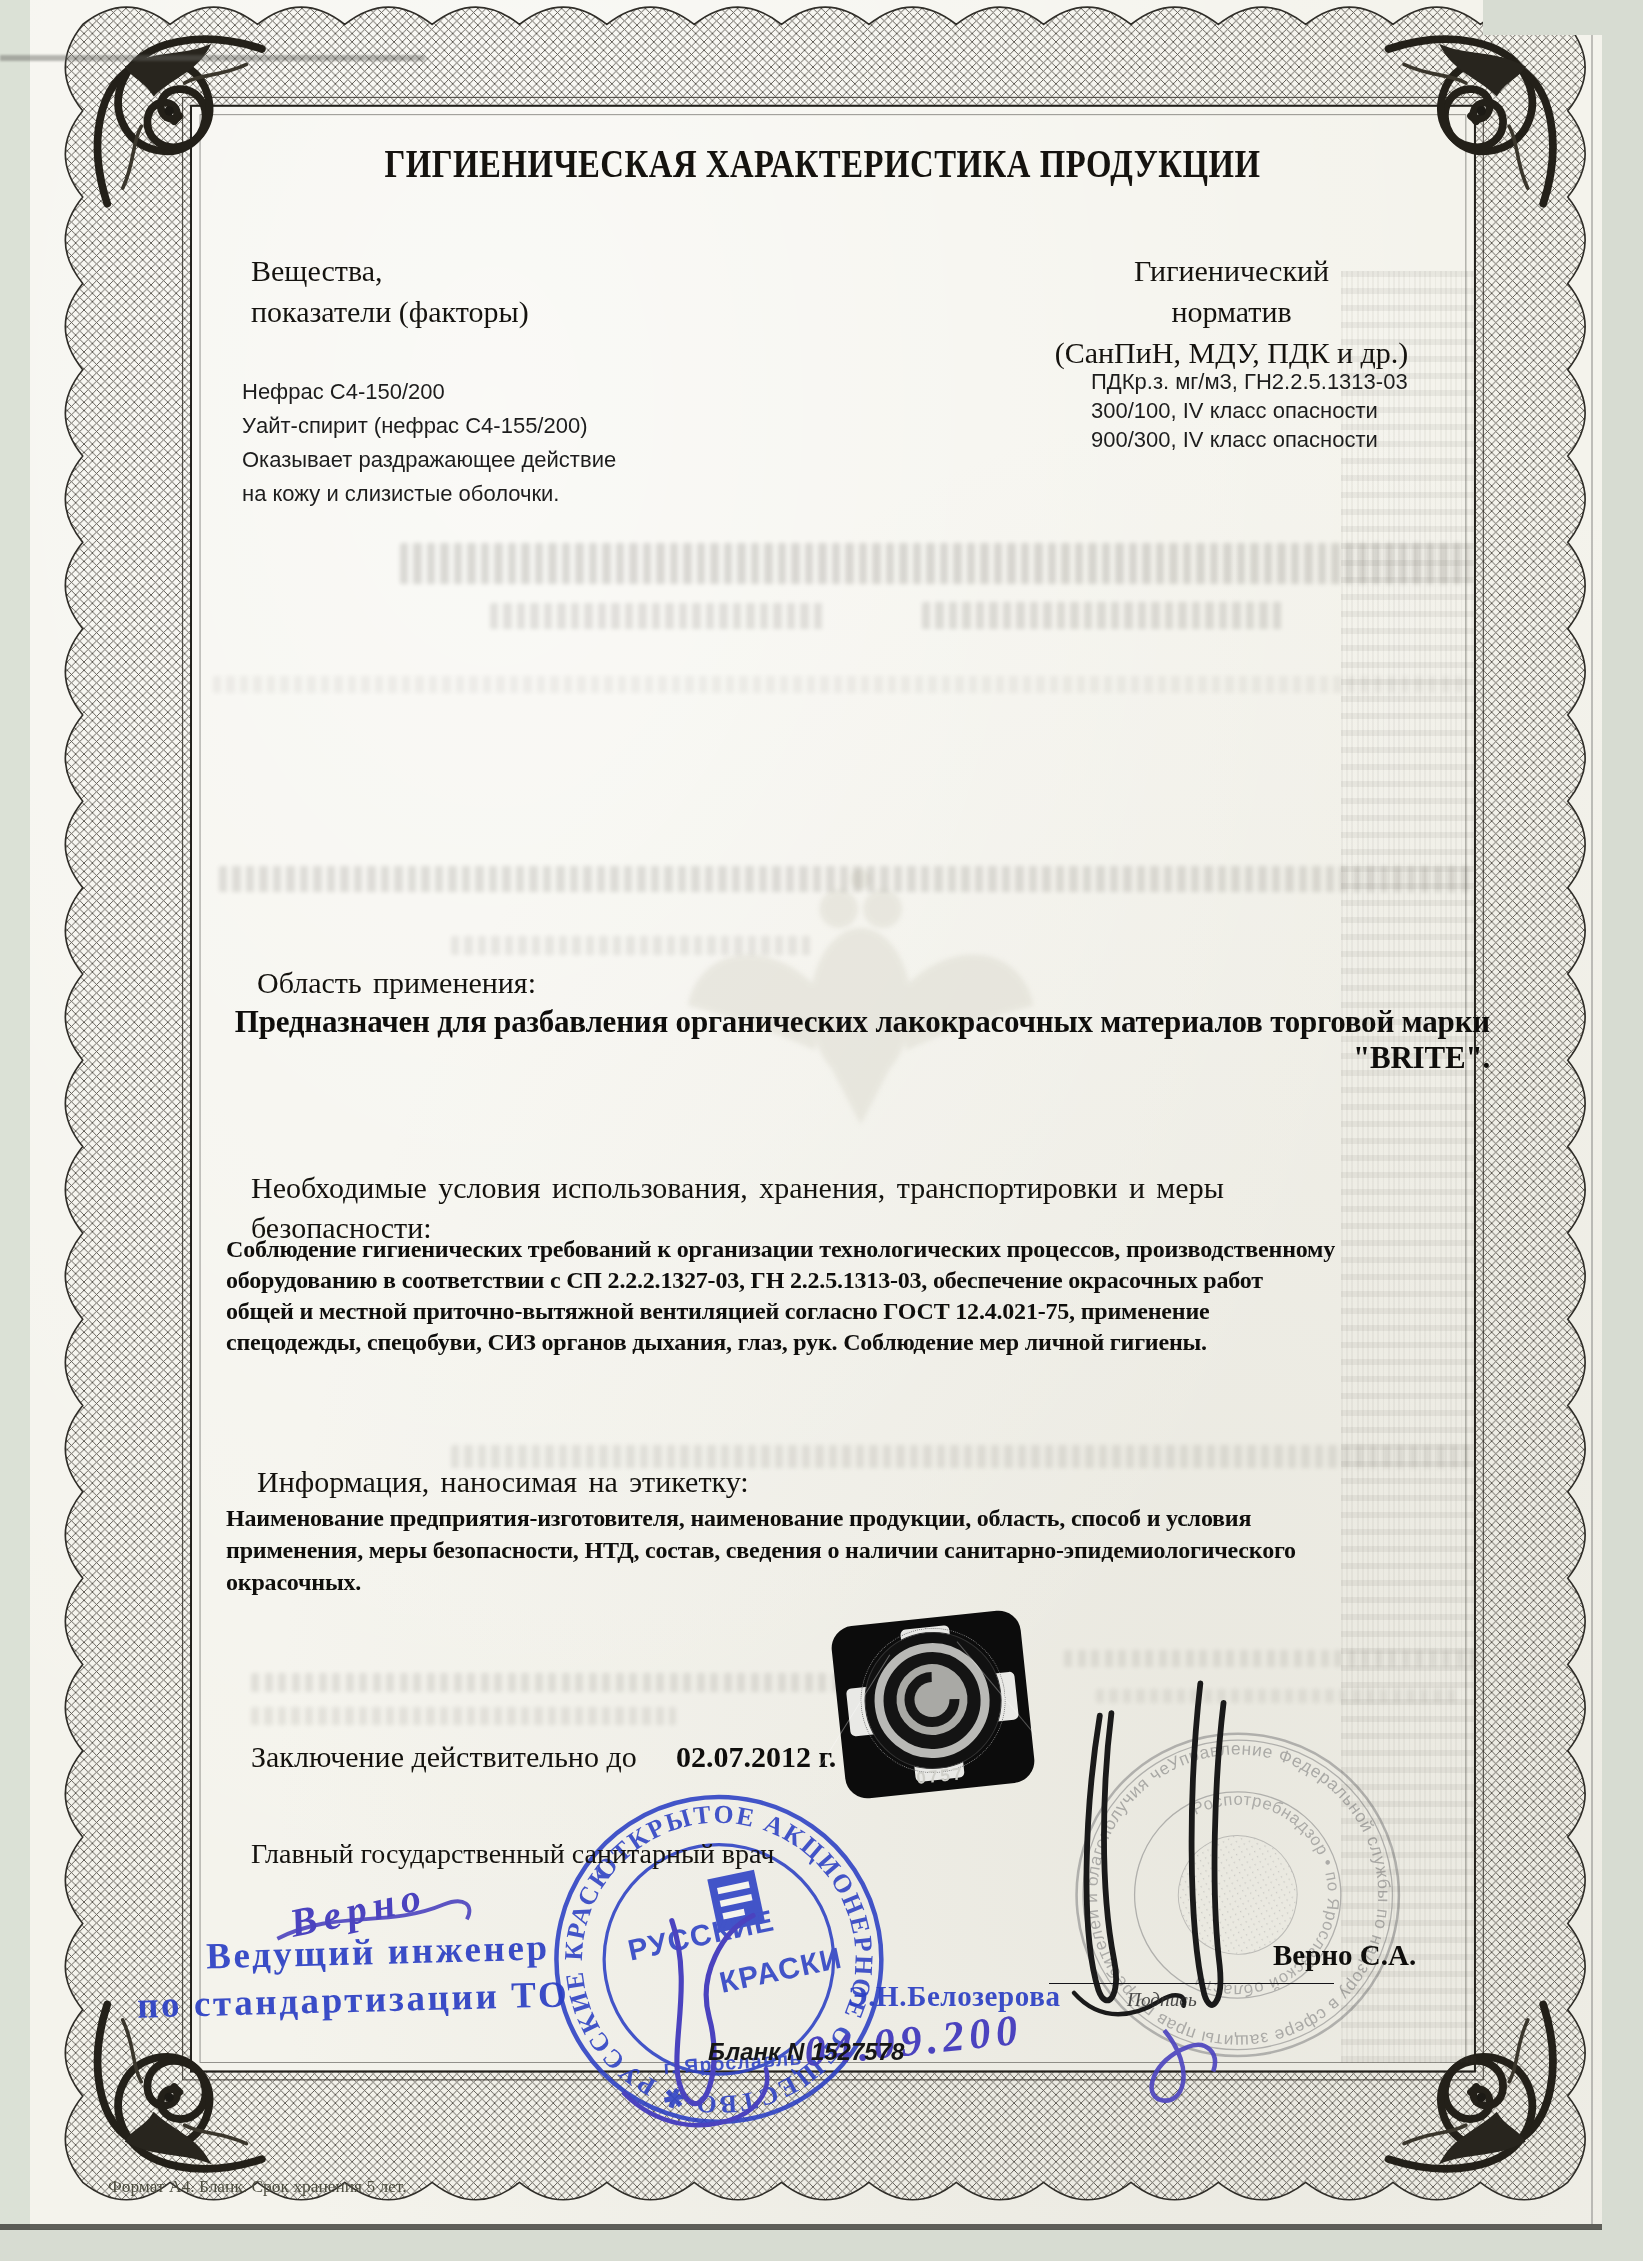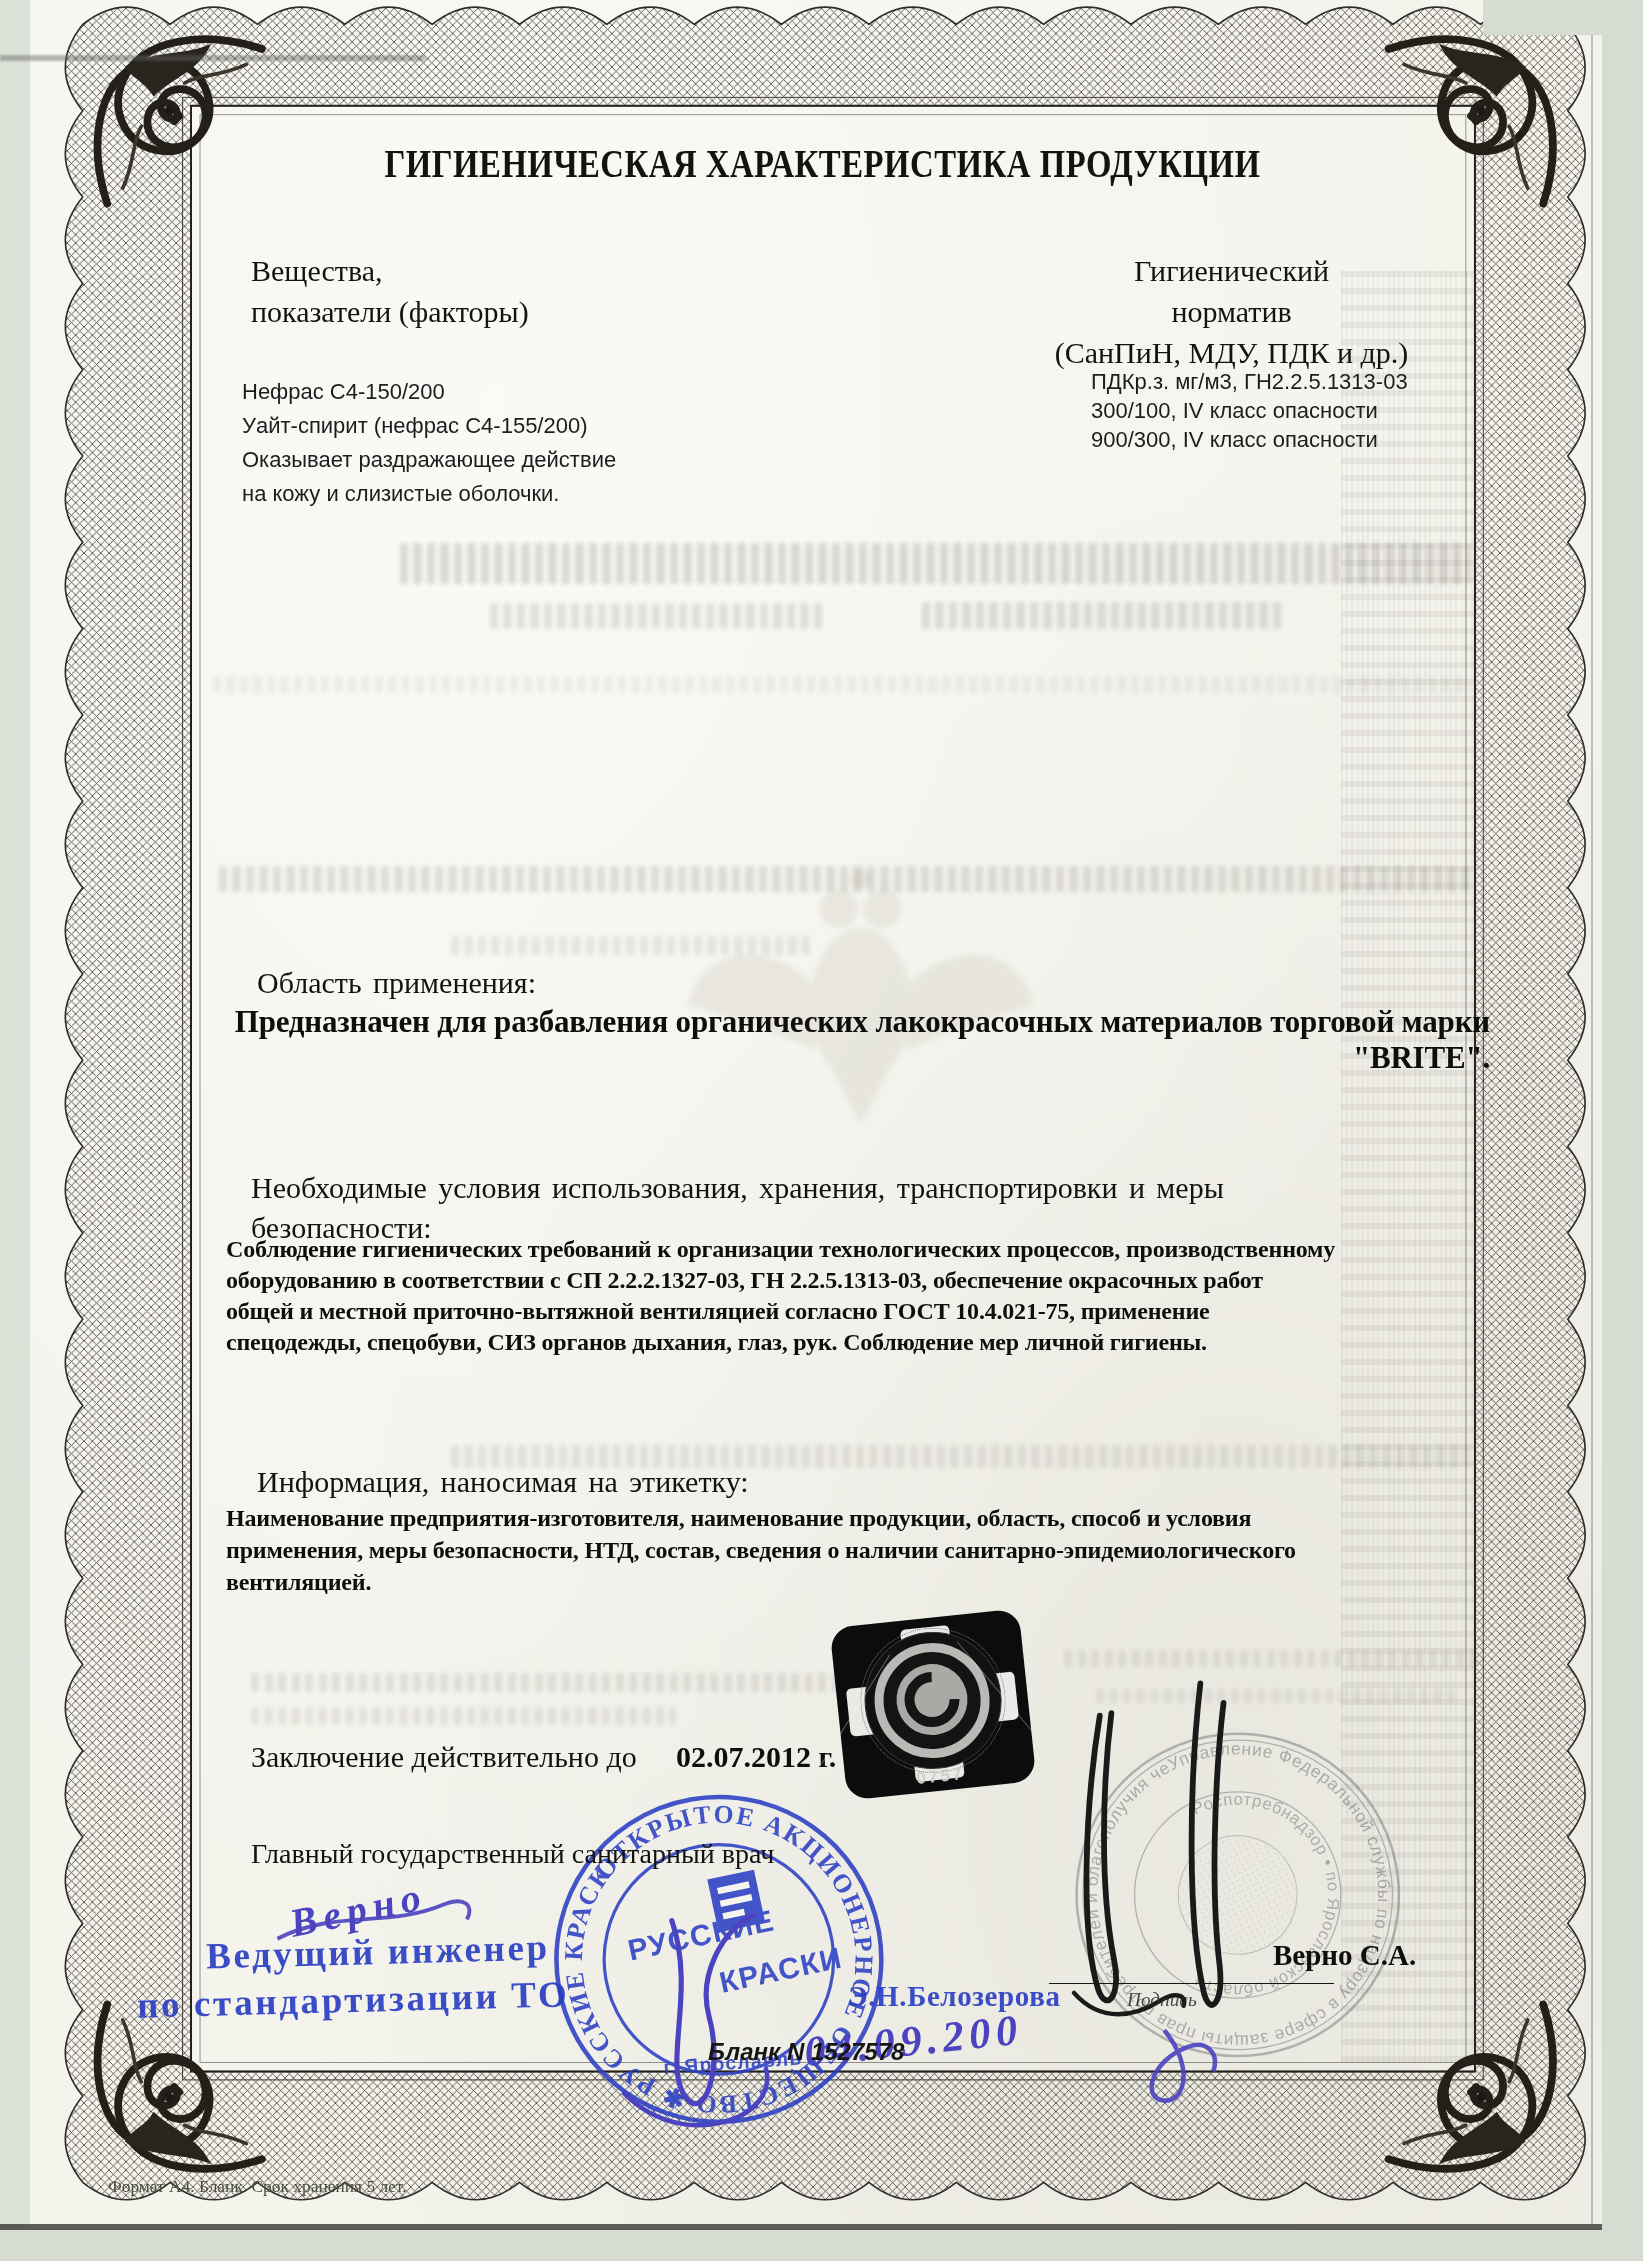--- a/index.html
+++ b/index.html
@@ -177,29 +177,29 @@
   </div>
 
   <div class="abs serif sechead" style="left:257px;top:966px;">Область применения:</div>
   <div class="abs serif bodybold" style="left:227px;top:1004px;width:1263px;">Предназначен для разбавления органических лакокрасочных материалов торговой марки "BRITE".</div>
 
   <div class="abs serif sechead" style="left:251px;top:1171px;">Необходимые условия использования,  хранения,  транспортировки и меры</div>
   <div class="abs serif sechead" style="left:251px;top:1211px;">безопасности:</div>
   <div class="abs serif para" style="left:226px;top:1234px;line-height:31px;">
     <div>Соблюдение гигиенических требований к организации технологических процессов, производственному</div>
     <div>оборудованию в соответствии с СП 2.2.2.1327-03, ГН 2.2.5.1313-03, обеспечение окрасочных работ</div>
-    <div>общей и местной приточно-вытяжной вентиляцией согласно ГОСТ 10.4.021-75, применение</div>
+    <div>общей и местной приточно-вытяжной вентиляцией согласно ГОСТ 12.4.021-75, применение</div>
     <div>спецодежды, спецобуви, СИЗ органов дыхания, глаз, рук. Соблюдение мер личной гигиены.</div>
   </div>
 
   <div class="abs serif sechead" style="left:257px;top:1465px;">Информация,  наносимая на этикетку:</div>
   <div class="abs serif para" style="left:226px;top:1502px;line-height:32px;">
     <div>Наименование предприятия-изготовителя, наименование продукции, область, способ и условия</div>
     <div>применения, меры безопасности, НТД, состав, сведения о наличии санитарно-эпидемиологического</div>
-    <div>вентиляцией.</div>
+    <div>окрасочных.</div>
   </div>
 
   <div class="abs serif" style="left:251px;top:1740px;font-size:30px;color:#14120e;">Заключение действительно до</div>
   <div class="abs serif" style="left:676px;top:1740px;font-size:30px;font-weight:bold;color:#0f0e0c;text-align:right;">02.07.2012 г.</div>
 
   <div class="holo">
     <div style="left:10.3px;top:62px;width:169px;height:48px;background:#e9e9e6;border-radius:5.2px;"></div>
     <div style="left:70px;top:9px;width:49px;height:153px;background:#e9e9e6;border-radius:5.2px;"></div>
     <div style="left:27px;top:14px;width:135px;height:135px;border-radius:50%;background:#111;border:1.3px solid #333;"></div>
     <div style="left:23px;top:10.3px;width:143px;height:143px;border-radius:50%;border:1.3px dotted #7a7a7a;"></div>

